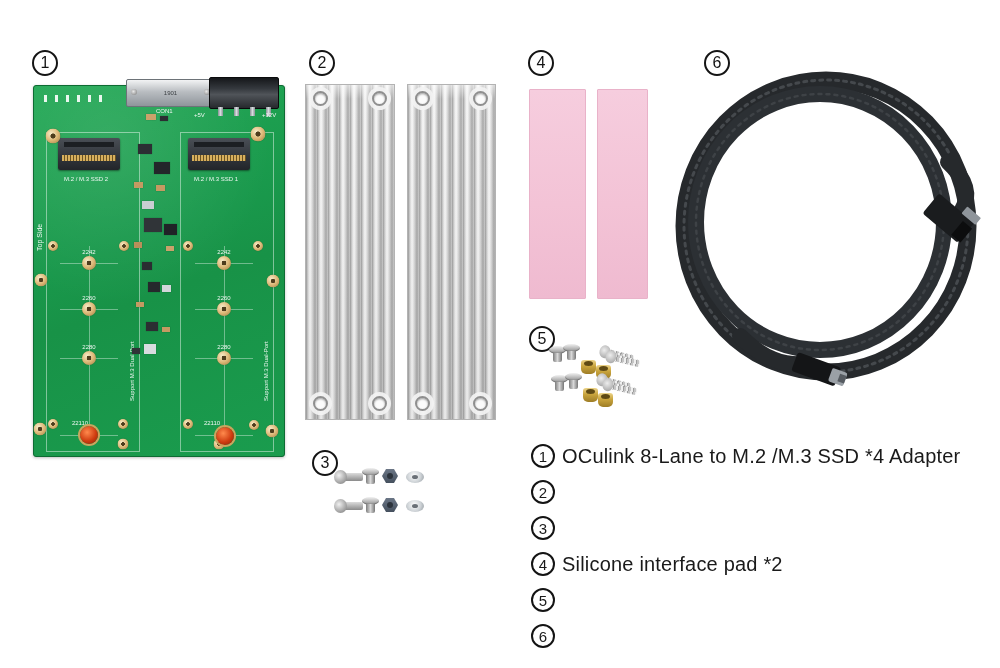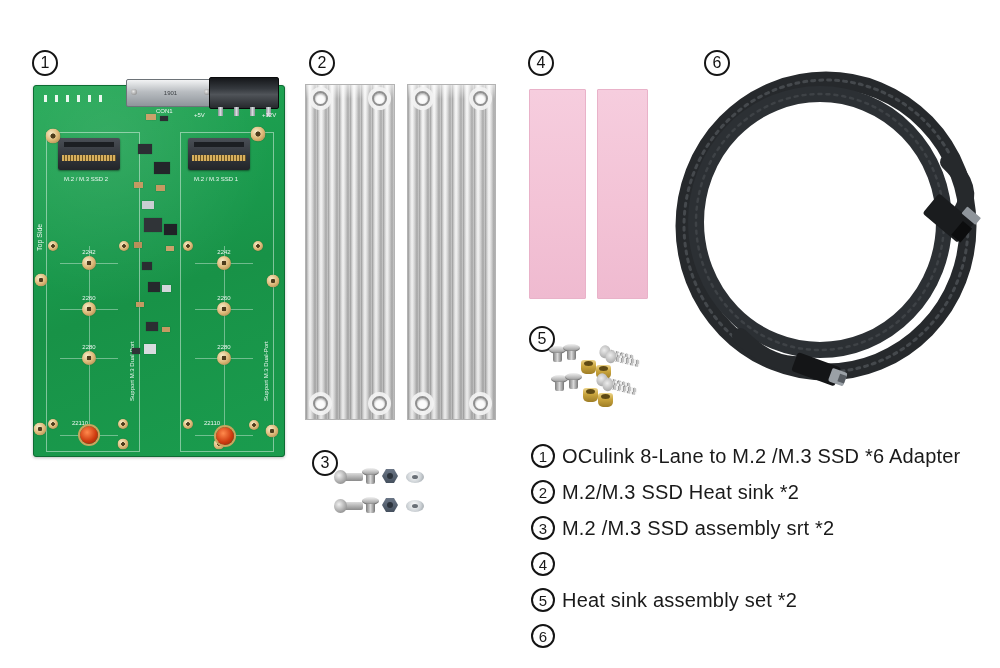--- a/index.html
+++ b/index.html
@@ -236,36 +236,34 @@
     <g transform="translate(296,156) rotate(40)">
       <rect x="-8" y="-2" width="46" height="26" rx="3" fill="#1a1c1e"></rect>
       <rect x="22" y="-10" width="18" height="9" rx="1" fill="#8f959b"></rect>
       <rect x="28" y="4" width="12" height="18" fill="#0c0d0e"></rect>
     </g>
   </svg>
 
   <div class="legend">
     <div class="lrow">
       <span class="lco">1</span>
-      <span class="ltext">OCulink 8-Lane to M.2 /M.3 SSD *6 Adapter</span>
+      <span class="ltext">OCulink 8-Lane to M.2 /M.3 SSD *4 Adapter</span>
     </div>
     <div class="lrow">
       <span class="lco">2</span>
-      <span class="ltext">M.2/M.3 SSD Heat sink *2</span>
     </div>
     <div class="lrow">
       <span class="lco">3</span>
-      <span class="ltext">M.2 /M.3 SSD assembly srt *2</span>
     </div>
     <div class="lrow">
       <span class="lco">4</span>
+      <span class="ltext">Silicone interface pad *2</span>
     </div>
     <div class="lrow">
       <span class="lco">5</span>
-      <span class="ltext">Heat sink assembly set *2</span>
     </div>
     <div class="lrow">
       <span class="lco">6</span>
     </div>
   </div>
 
 <div class="screw-side" style="left: 342px; top: 473px;"></div>
     <div class="screw-stand" style="left: 362px; top: 468px;"></div>
     <div class="nut-hex" style="left: 382px; top: 469px;"></div>
     <div class="nut-washer" style="left: 406px; top: 471px;"></div>

